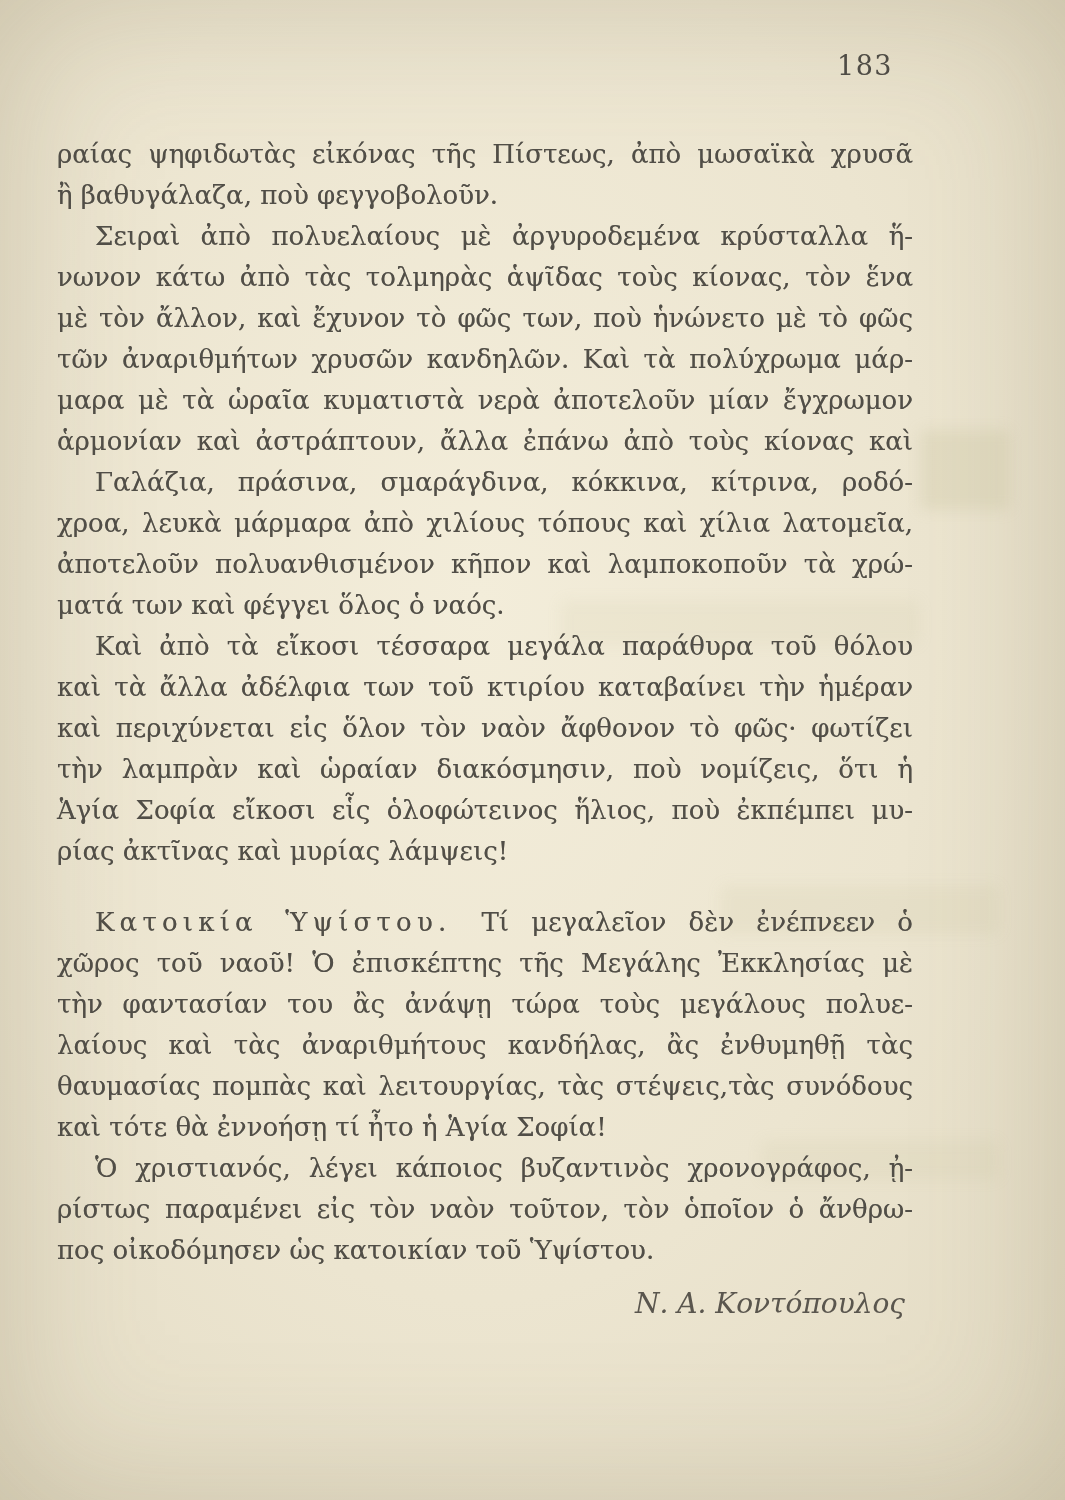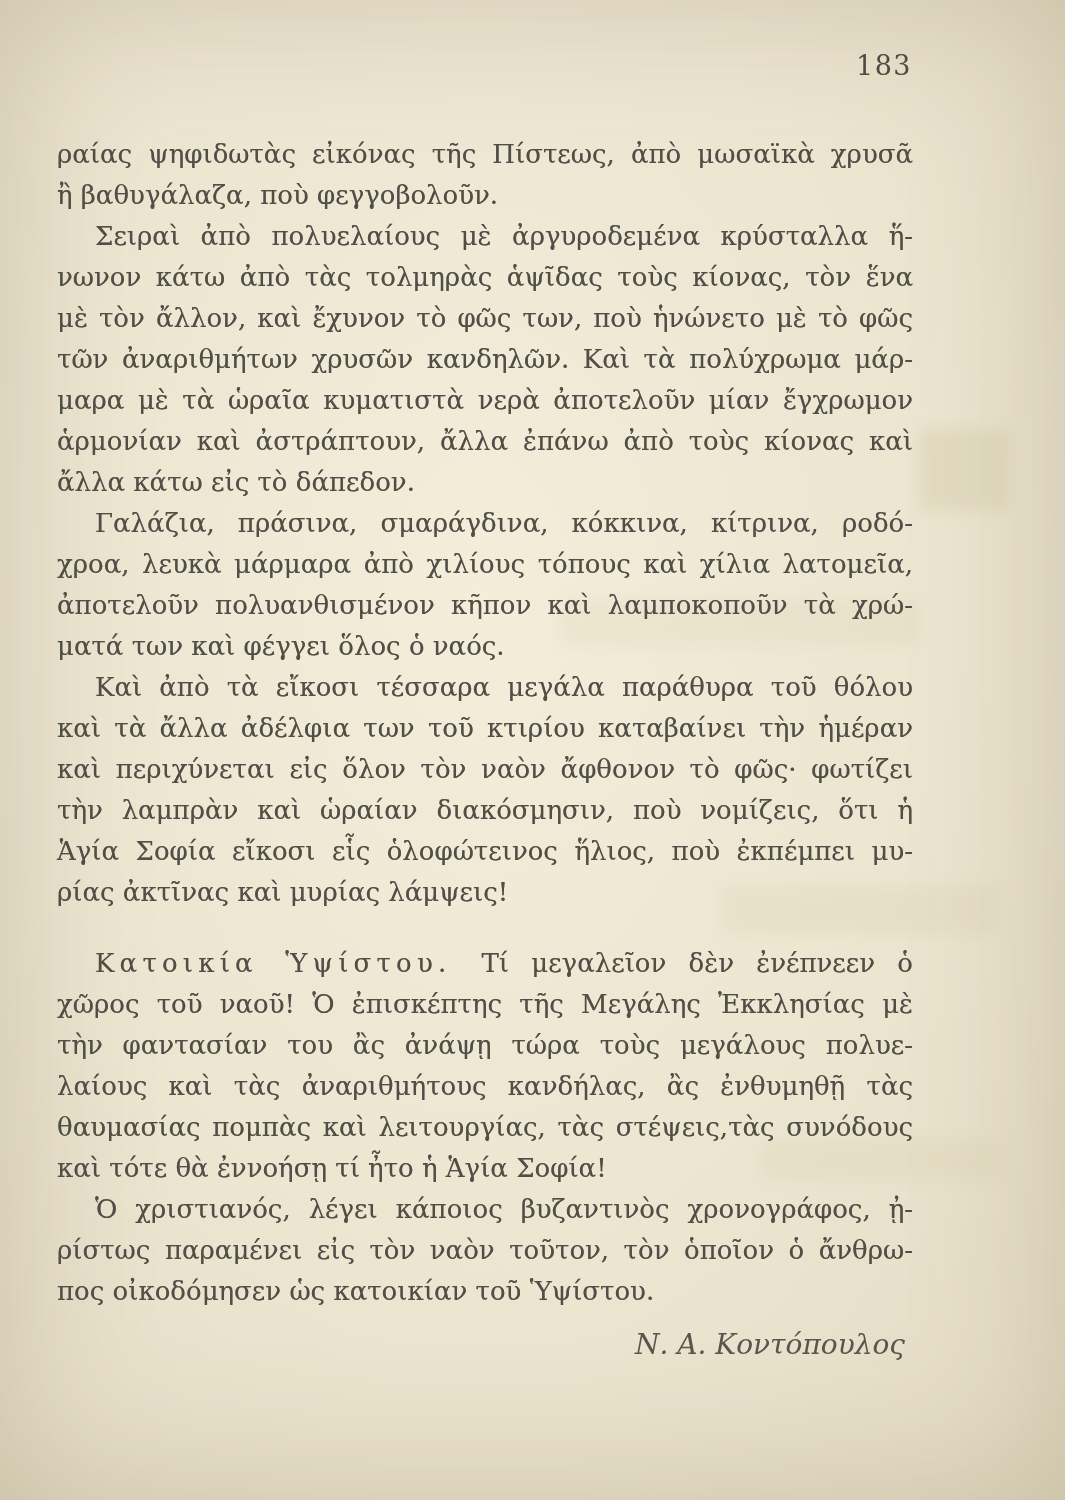--- a/index.html
+++ b/index.html
@@ -14,21 +14,21 @@
     background: radial-gradient(ellipse at 45% 40%, #f3edda 0%, #ece5d0 55%, #e2dac2 100%);
     box-shadow: inset 0 0 150px rgba(118,106,76,0.25);
   }
   .artifact {
     position: absolute;
     background: rgba(186,178,136,0.20);
     filter: blur(7px);
     border-radius: 6px;
   }
   .page-number {
-    position: absolute; top: 50px; right: 153px;
+    position: absolute; top: 50px; right: 172px;
     font-size: 27px; color: #4f4c45; letter-spacing: 1.5px;
   }
   .text-block {
     position: absolute; left: 57px; top: 112px; width: 856px;
     color: #514e47; font-size: 26px; line-height: 41px;
     text-shadow: 0 0 0.6px rgba(81,78,71,0.55);
     margin-top: 22px;
   }
   .paragraph { margin: 0; }
   .paragraph.space-before { margin-top: 30px; }
@@ -59,21 +59,20 @@
         <div class="line">ραίας ψηφιδωτὰς εἰκόνας τῆς Πίστεως, ἀπὸ μωσαϊκὰ χρυσᾶ</div>
         <div class="line last">ἢ βαθυγάλαζα, ποὺ φεγγοβολοῦν.</div>
       </div>
       <div class="paragraph">
         <div class="line indent">Σειραὶ ἀπὸ πολυελαίους μὲ ἀργυροδεμένα κρύσταλλα ἥ-</div>
         <div class="line">νωνον κάτω ἀπὸ τὰς τολμηρὰς ἁψῖδας τοὺς κίονας, τὸν ἕνα</div>
         <div class="line">μὲ τὸν ἄλλον, καὶ ἔχυνον τὸ φῶς των, ποὺ ἡνώνετο μὲ τὸ φῶς</div>
         <div class="line">τῶν ἀναριθμήτων χρυσῶν κανδηλῶν. Καὶ τὰ πολύχρωμα μάρ-</div>
         <div class="line">μαρα μὲ τὰ ὡραῖα κυματιστὰ νερὰ ἀποτελοῦν μίαν ἔγχρωμον</div>
         <div class="line">ἁρμονίαν καὶ ἀστράπτουν, ἄλλα ἐπάνω ἀπὸ τοὺς κίονας καὶ</div>
-        <div class="line last">ἄλλα κάτω εἰς τὸ δάπεδον.</div>
       </div>
       <div class="paragraph">
         <div class="line indent">Γαλάζια, πράσινα, σμαράγδινα, κόκκινα, κίτρινα, ροδό-</div>
         <div class="line">χροα, λευκὰ μάρμαρα ἀπὸ χιλίους τόπους καὶ χίλια λατομεῖα,</div>
         <div class="line">ἀποτελοῦν πολυανθισμένον κῆπον καὶ λαμποκοποῦν τὰ χρώ-</div>
         <div class="line last">ματά των καὶ φέγγει ὅλος ὁ ναός.</div>
       </div>
       <div class="paragraph">
         <div class="line indent">Καὶ ἀπὸ τὰ εἴκοσι τέσσαρα μεγάλα παράθυρα τοῦ θόλου</div>
         <div class="line">καὶ τὰ ἄλλα ἀδέλφια των τοῦ κτιρίου καταβαίνει τὴν ἡμέραν</div>

